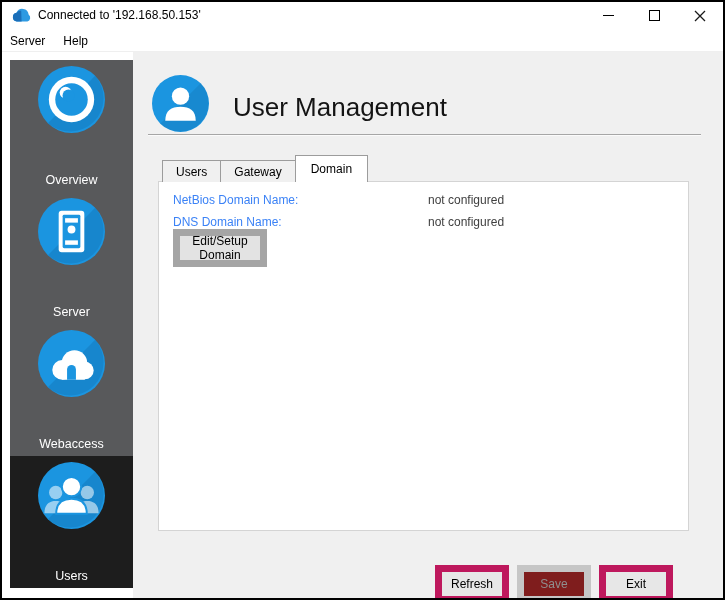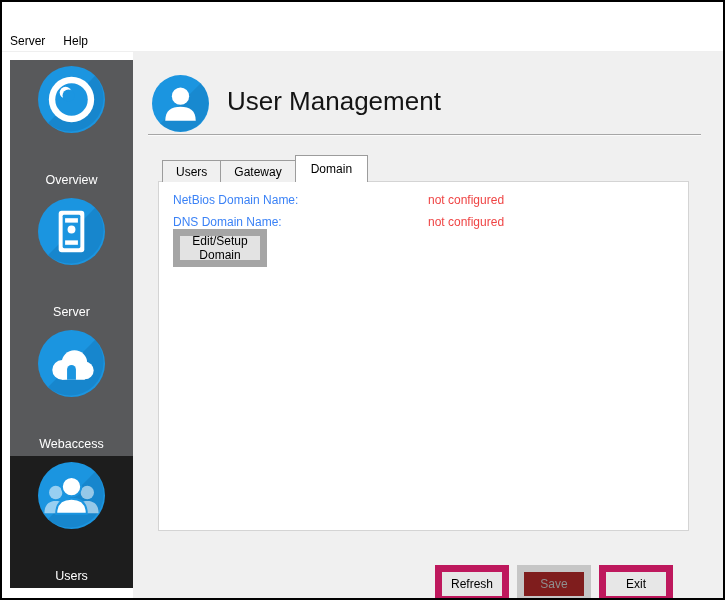--- a/index.html
+++ b/index.html
@@ -39,39 +39,61 @@
   .page-title{position:absolute;left:223px;top:68px;height:58px;display:flex;align-items:center;font-size:26px;color:#141414;z-index:6;white-space:nowrap;}
   .header-divider{position:absolute;left:148px;top:134px;width:553px;height:1px;background:#a6a6a6;box-shadow:0 1px 0 #fbfbfb;z-index:6;}
 
   
   .tabstrip{position:absolute;left:162px;top:155px;height:27px;display:flex;align-items:flex-end;z-index:8;}
   .tab{box-sizing:border-box;height:22px;padding:0 13px;display:flex;align-items:center;font-size:12px;background:#f0f0f0;border:1px solid #9c9c9c;border-bottom:none;margin-right:-1px;cursor:pointer;}
   .tab.selected{height:27px;background:#ffffff;padding:0 15px;position:relative;z-index:9;}
   .tab-panel{position:absolute;left:158px;top:181px;width:531px;height:350px;background:#ffffff;border:1px solid #d4d4d4;box-sizing:border-box;z-index:7;}
 
   .field-label{position:absolute;left:14px;font-size:12px;color:#3b82f6;white-space:nowrap;}
-  .field-value{position:absolute;left:269px;font-size:12px;color:#ef4444;white-space:nowrap;}
+  .field-value{position:absolute;left:269px;font-size:12px;color:#404040;white-space:nowrap;}
   .row1{top:11px;} .row2{top:33px;}
 
   .btn{box-sizing:border-box;font-family:"Liberation Sans",sans-serif;font-size:12px;color:#000;
        background:#e7e7e7;border:7px solid #be185d;display:flex;align-items:center;justify-content:center;cursor:pointer;padding:12px;}
   .edit-btn{position:absolute;left:14px;top:47px;width:94px;height:22px;background:#e3e3e3;border-color:#a5a5a5;}
 
   
   .footer-btn{position:absolute;top:565px;width:74px;height:23px;z-index:8;}
   .footer-btn.refresh{left:435px;text-align:right;}
   .footer-btn.save{left:517px;background:#7f1d1d;border-color:#c6c6c6;color:#8f8f8f;cursor:default;}
   .footer-btn.exit{left:599px;}
 </style>
 </head>
 <body>
 
 <div class="window">
   <div class="window-border"></div>
 
+  <div class="titlebar">
+    <span class="app-icon">
+      <svg width="20" height="14" viewBox="0 0 20 14">
+        <path d="M4.8 13.5 A4.4 4.4 0 0 1 4.5 4.8 A6.3 6.3 0 0 1 16.6 6.6 A3.9 3.9 0 0 1 15.4 13.5 Z" fill="#2e9ae2"></path>
+        <path d="M4.8 13.5 A4.4 4.4 0 0 1 4.5 4.8 A6.3 6.3 0 0 1 9.2 2.6 L9.6 13.5 Z" fill="#1b6fb9"></path>
+      </svg>
+    </span>
+    <span class="window-title">Connected to '192.168.50.153'</span>
+    <div class="win-controls">
+      <button class="win-btn">
+        <span class="glyph-min"></span>
+      </button>
+      <button class="win-btn">
+        <span class="glyph-max"></span>
+      </button>
+      <button class="win-btn">
+        <svg width="12" height="12" viewBox="0 0 12 12">
+          <path d="M1 1 L11 11 M11 1 L1 11" stroke="#1a1a1a" stroke-width="1.3" fill="none"></path>
+        </svg>
+      </button>
+    </div>
+  </div>
 
   <div class="menubar">
     <div class="menu-item">Server</div>
     <div class="menu-item">Help</div>
   </div>
 
   <div class="content-bg"></div>
 
   <div class="sidebar">
 
@@ -136,21 +158,21 @@
   </div>
 
   <span class="header-icon">
     <svg viewBox="0 0 58 58" width="57" height="57">
       <circle cx="29" cy="29" r="29" fill="#1b95e0"></circle>
       <path d="M49.5 8.5 A29 29 0 0 1 8.5 49.5 Z" fill="rgba(0,35,70,0.10)"></path>
       <circle cx="29" cy="21.5" r="8.8" fill="#ffffff"></circle>
       <path d="M13.5 46.5 C13.5 36 19.5 32.2 29 32.2 C38.5 32.2 44.5 36 44.5 46.5 Z" fill="#ffffff"></path>
     </svg>
   </span>
-  <h1 class="page-title" style="margin:4px;font-weight:400;">User Management</h1>
+  <h1 class="page-title" style="margin:10px;font-weight:400;">User Management</h1>
   <div class="header-divider"></div>
 
   <div class="tabstrip">
     <div class="tab">Users</div>
     <div class="tab">Gateway</div>
     <div class="tab selected">Domain</div>
   </div>
 
   <div class="tab-panel">
     <span class="field-label row1">NetBios Domain Name:</span>

